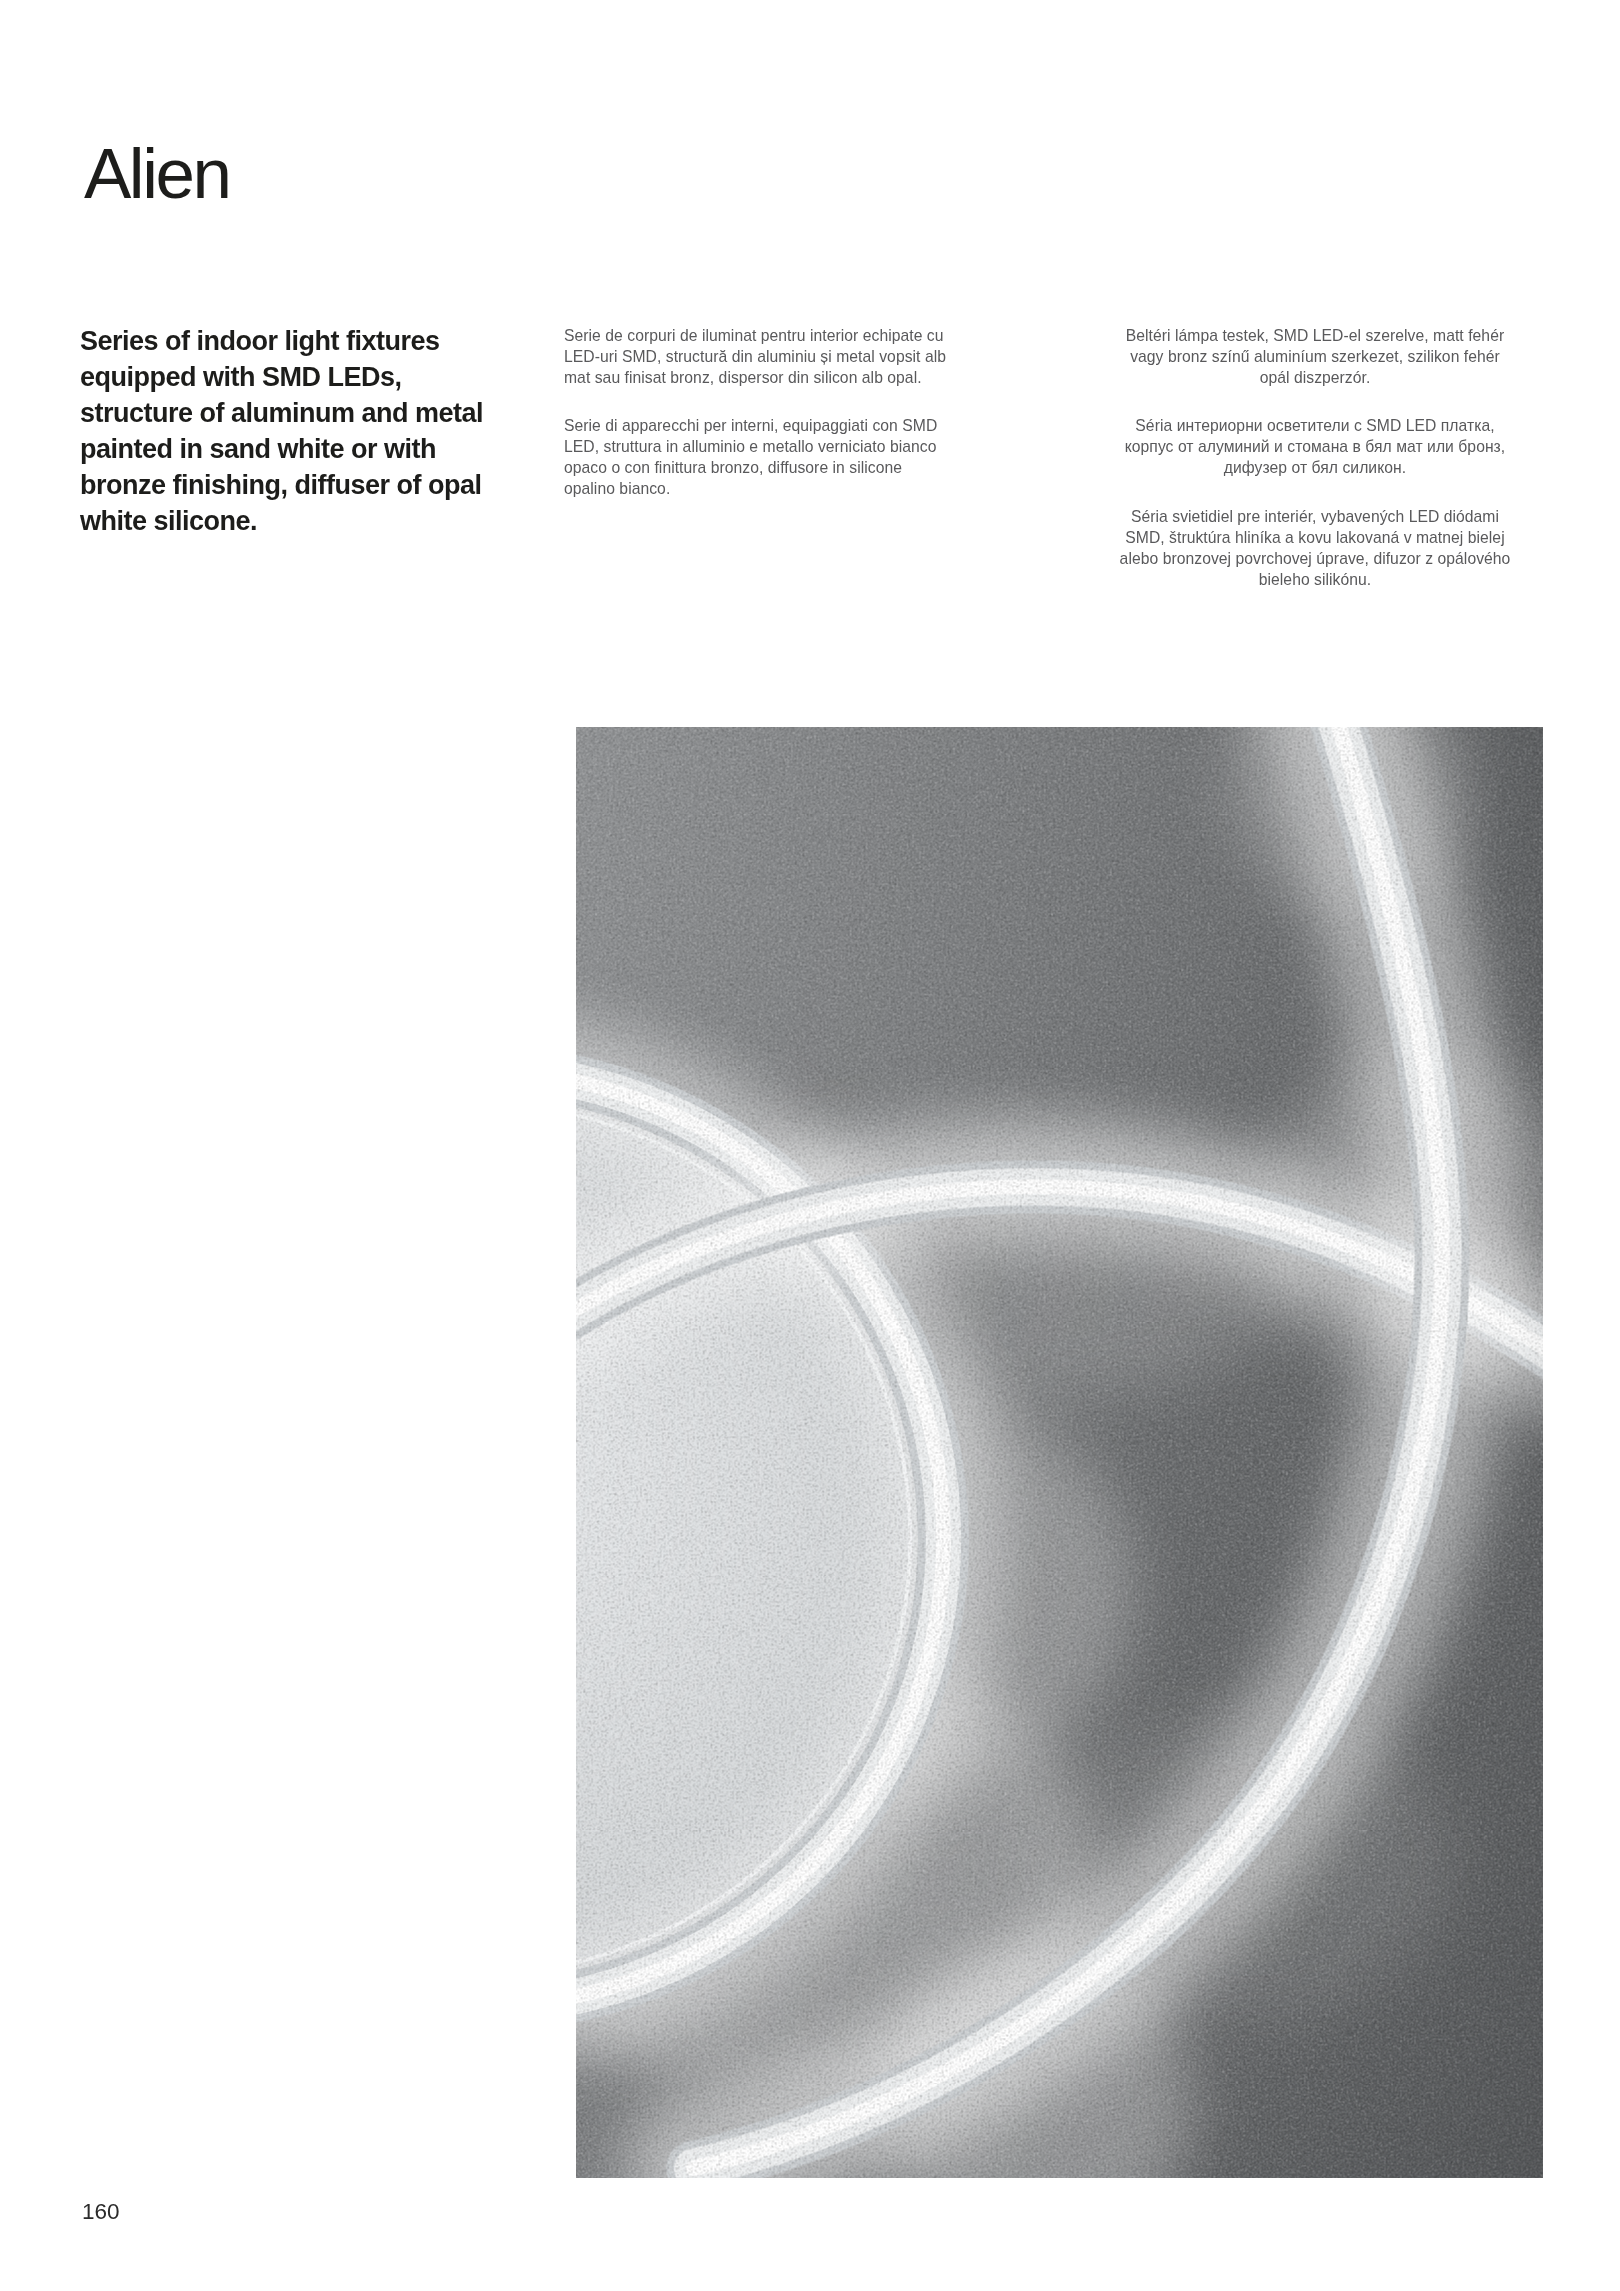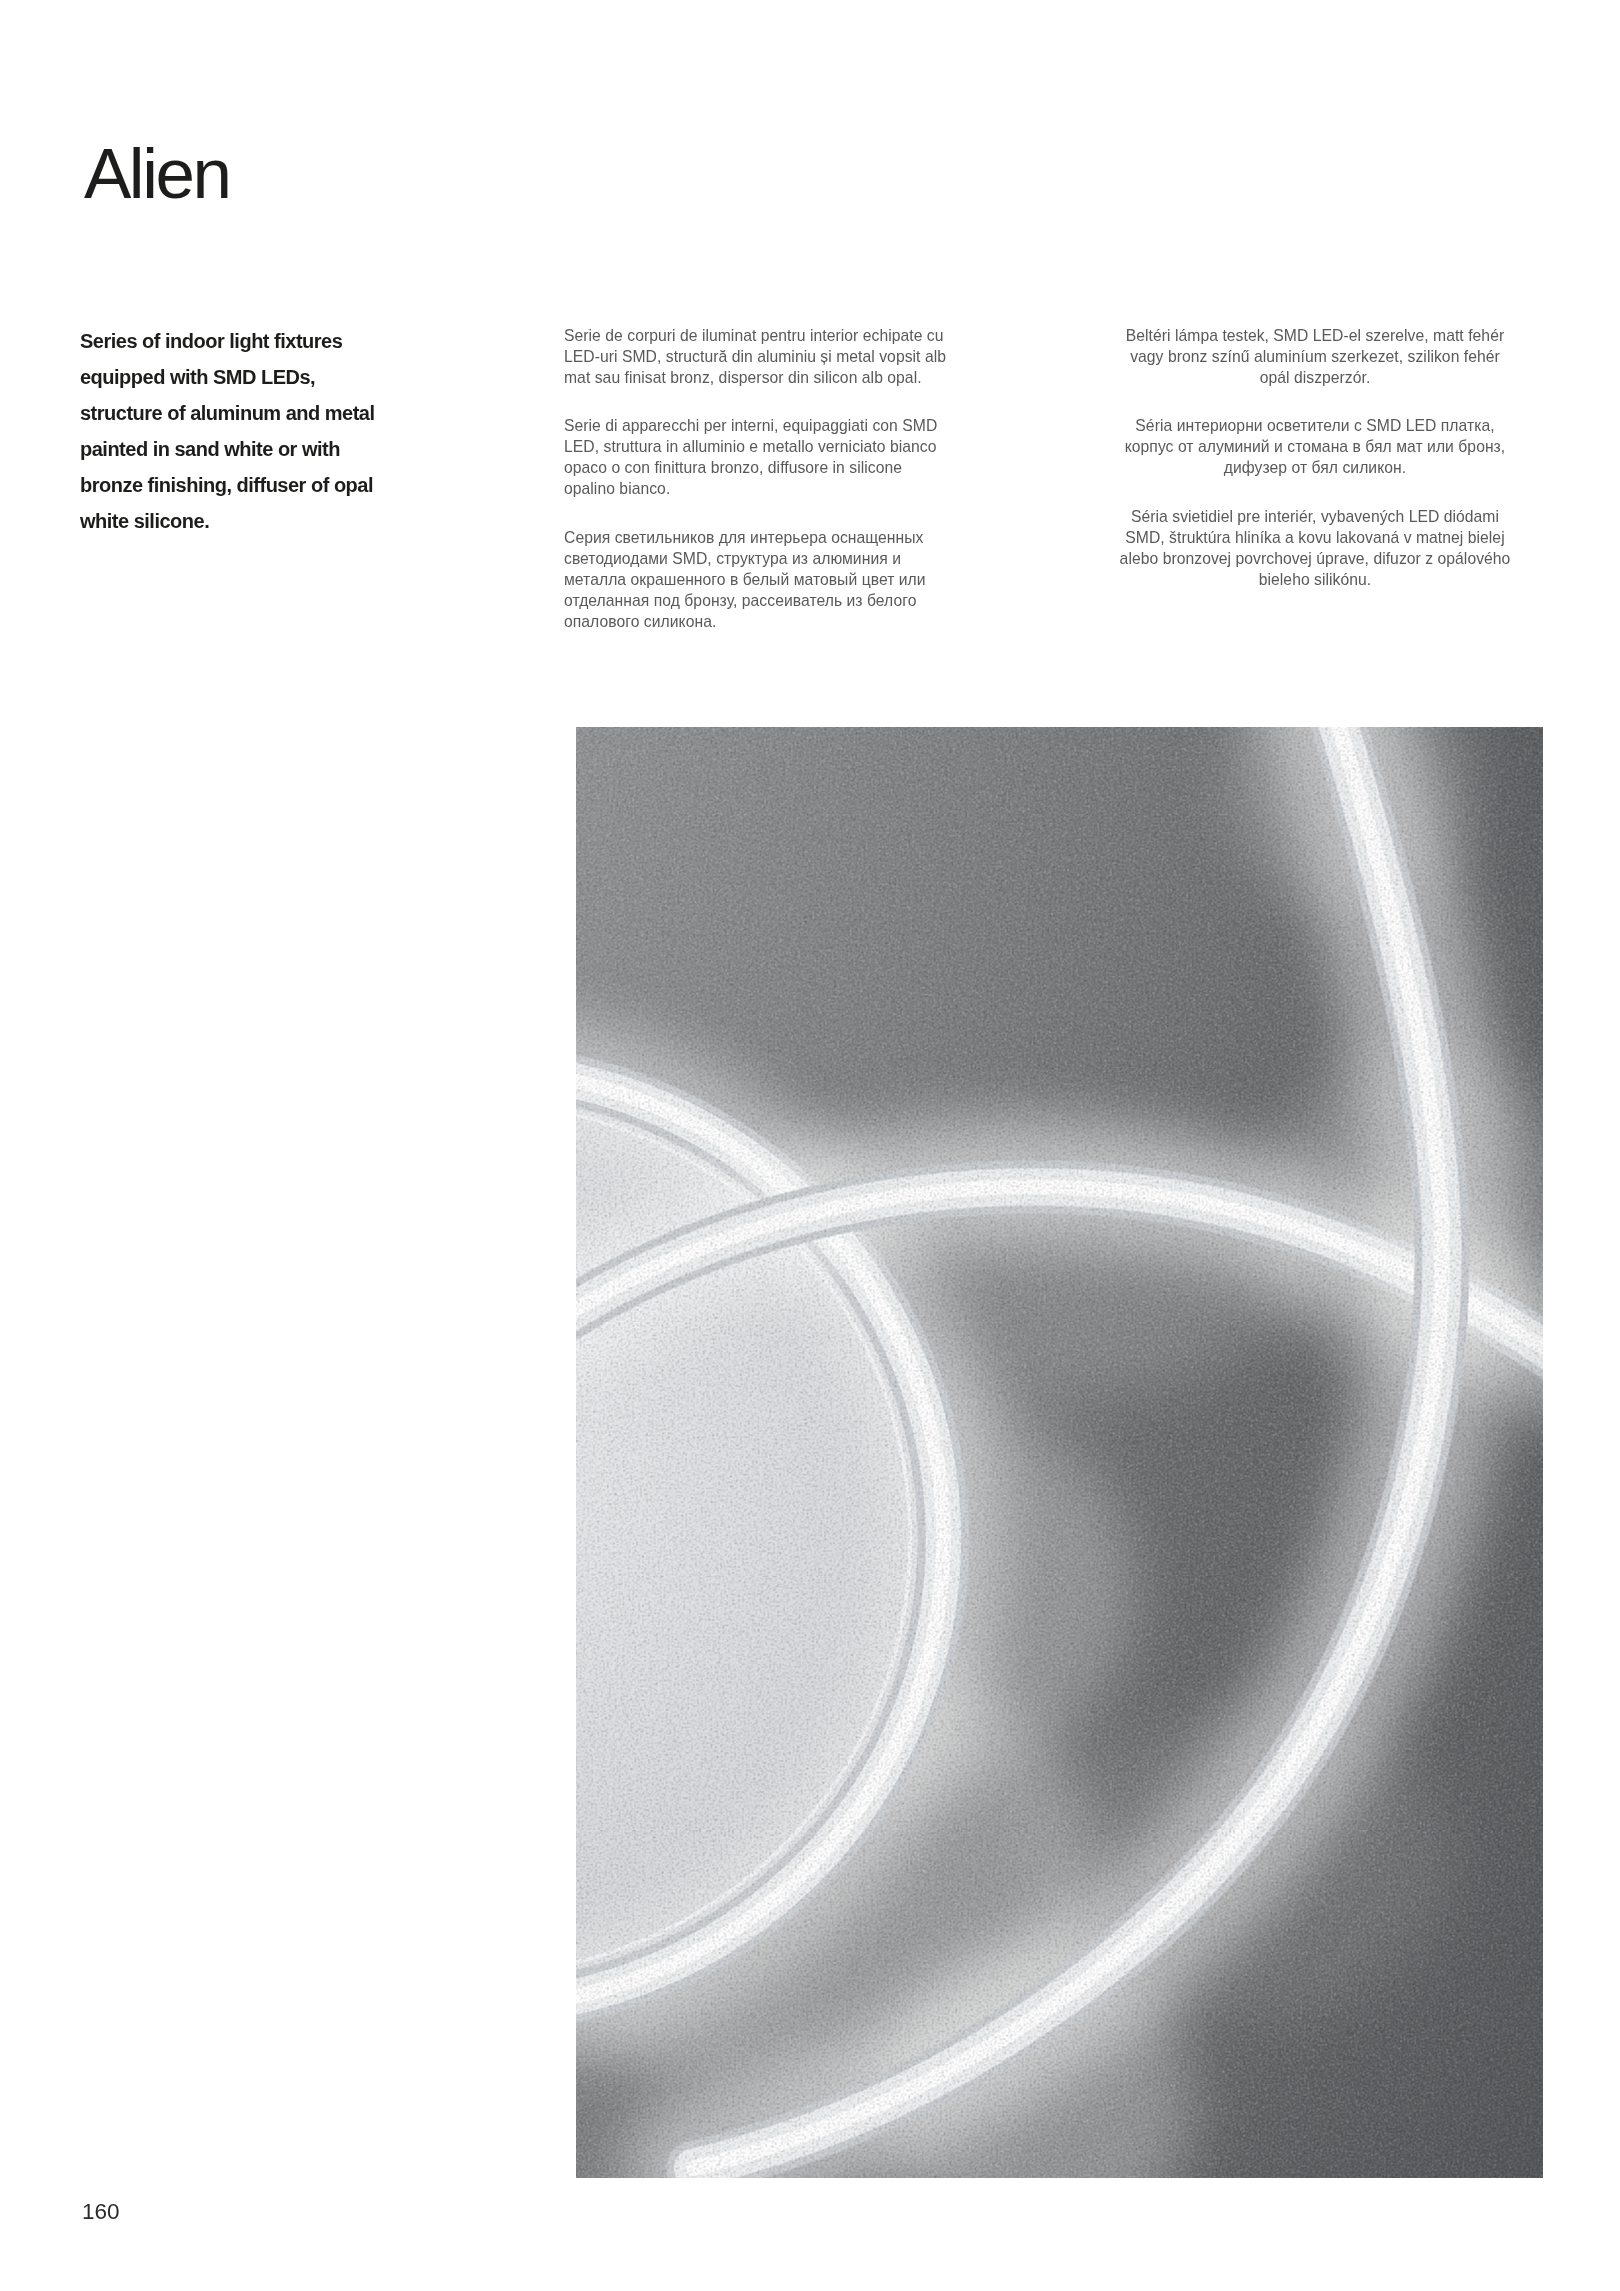--- a/index.html
+++ b/index.html
@@ -8,21 +8,21 @@
     font-family:"Liberation Sans","DejaVu Sans",sans-serif;
     -webkit-font-smoothing:antialiased;
   }
   .page-title{
     position:absolute;left:84px;top:90px;
     font-size:71px;line-height:1;font-weight:400;color:#1d1d1b;
     letter-spacing:-2.5px;
   }
   .intro-en{
     position:absolute;left:80px;top:323px;width:470px;
-    font-size:20px;line-height:36px;font-weight:700;color:#1d1d1b;
+    font-size:27px;line-height:36px;font-weight:700;color:#1d1d1b;
     letter-spacing:-0.5px;white-space:pre-line;
   }
   .desc-col{position:absolute;top:325px;width:480px;}
   .desc-col-1{left:564px;}
   .desc-col-2{left:1075px;text-align:center;}
   .desc-col p{
     margin:0 0 27.4px 0;
     font-size:15.7px;line-height:21px;color:#59595b;
     white-space:pre-line;letter-spacing:0.05px;
   }
@@ -49,25 +49,20 @@
 white silicone.</div>
 
 <div class="desc-col desc-col-1">
   <p>Serie de corpuri de iluminat pentru interior echipate cu
 LED-uri SMD, structură din aluminiu și metal vopsit alb
 mat sau finisat bronz, dispersor din silicon alb opal.</p>
   <p>Serie di apparecchi per interni, equipaggiati con SMD
 LED, struttura in alluminio e metallo verniciato bianco
 opaco o con finittura bronzo, diffusore in silicone
 opalino bianco.</p>
-  <p>Серия светильников для интерьера оснащенных
-светодиодами SMD, структура из алюминия и
-металла окрашенного в белый матовый цвет или
-отделанная под бронзу, рассеиватель из белого
-опалового силикона.</p>
 </div>
 
 <div class="desc-col desc-col-2">
   <p>Beltéri lámpa testek, SMD LED-el szerelve, matt fehér
 vagy bronz színű aluminíum szerkezet, szilikon fehér
 opál diszperzór.</p>
   <p>Séria интериорни осветители с SMD LED платка,
 корпус от алуминий и стомана в бял мат или бронз,
 дифузер от бял силикон.</p>
   <p>Séria svietidiel pre interiér, vybavených LED diódami

